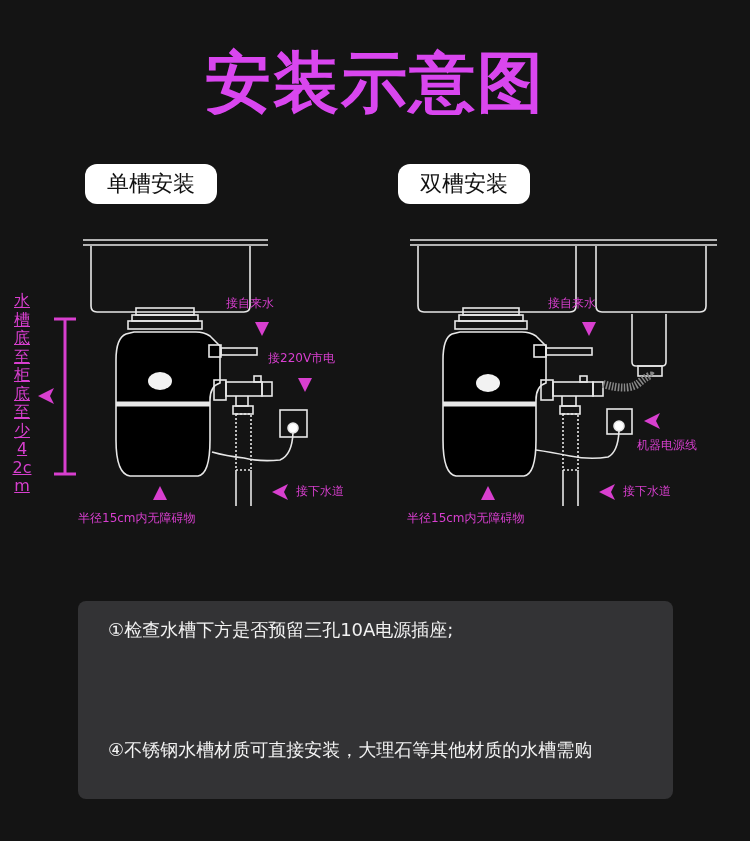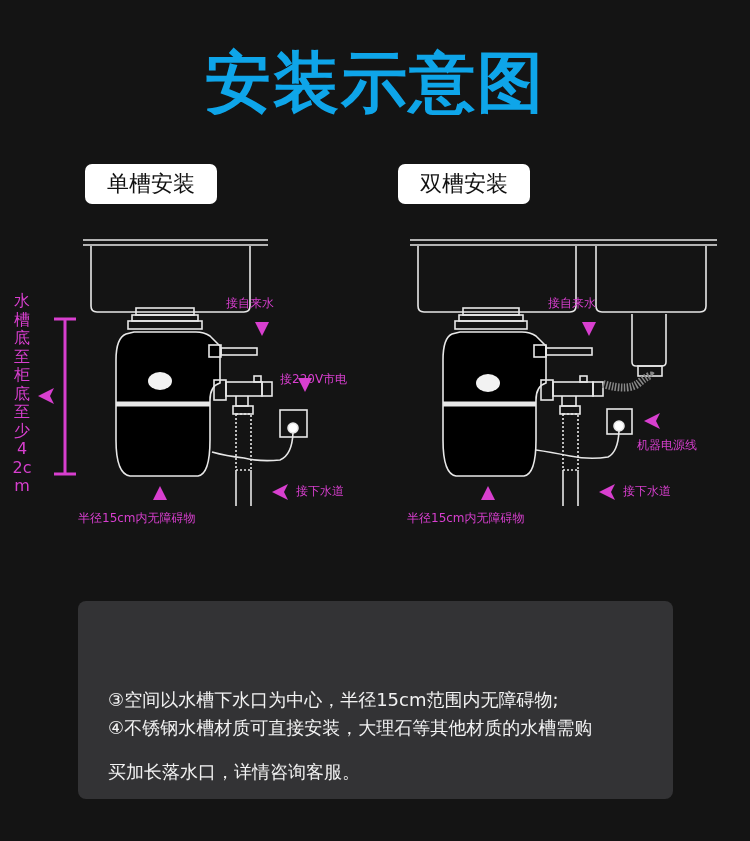--- a/index.html
+++ b/index.html
@@ -1,20 +1,20 @@
 <!DOCTYPE html>
 <html><head>
 <meta charset="utf-8">
 <style>
   html,body{margin:0;padding:0;}
   body{width:750px;height:841px;background:#141414;position:relative;overflow:hidden;font-family:"DejaVu Sans","Liberation Sans",sans-serif;}
-  .title{position:absolute;left:0;top:38px;width:750px;text-align:center;color:#0ea5e9;font-size:66px;font-weight:bold;letter-spacing:2px;}
-  .tag{position:absolute;top:164px;width:132px;height:40px;background:#fff;border-radius:7px;color:#111;font-size:22px;line-height:40px;text-align:center;}
+  .title{position:absolute;left:0;top:38px;width:750px;text-align:center;color:#d946ef;font-size:66px;font-weight:bold;letter-spacing:2px;}
+  .tag{position:absolute;top:164px;width:132px;height:40px;background:#fff;border-radius:12px;color:#111;font-size:22px;line-height:40px;text-align:center;}
   .lbl{position:absolute;color:#d83fcf;font-size:12px;white-space:nowrap;}
-  .vlbl{position:absolute;left:12px;top:292px;width:20px;color:#d83fcf;font-size:16px;line-height:18.5px;text-align:center;word-break:break-all;}
+  .vlbl{position:absolute;left:12px;top:292px;width:20px;color:#d83fcf;font-size:16px;line-height:18.5px;text-align:center;word-break:break-all;text-decoration:underline;}
   svg.diag{position:absolute;left:0;top:0;}
   .notes{position:absolute;left:78px;top:601px;width:595px;height:198px;background:#333335;border-radius:8px;}
   .note{position:absolute;left:30px;color:#f2f2f2;font-size:18px;white-space:nowrap;}
 </style>
 </head>
 <body>
 
 <div class="title">安装示意图</div>
 
 <div class="tag" style="left:85px;">单槽安装</div>
@@ -107,26 +107,25 @@
       <polygon points="582,322 596,322 589,336"></polygon>
       <polygon points="644,421 660,413 656,421 660,429"></polygon>
       <polygon points="481,500 495,500 488,486"></polygon>
       <polygon points="599,492 615,484 611,492 615,500"></polygon>
     </g>
   </g>
 </svg>
 
 <div class="vlbl">水槽底至柜底至少42cm</div>
 <div class="lbl" style="left:226px;top:295px;">接自来水</div>
-<div class="lbl" style="left:280px;top:350px;margin-top:21px;">接220V市电</div>
+<div class="lbl" style="left:268px;top:350px;">接220V市电</div>
 <div class="lbl" style="left:296px;top:483px;">接下水道</div>
 <div class="lbl" style="left:78px;top:510px;">半径15cm内无障碍物</div>
 
 <div class="lbl" style="left:548px;top:295px;">接自来水</div>
 <div class="lbl" style="left:637px;top:437px;font-family:Liberation Serif, serif;">机器电源线</div>
 <div class="lbl" style="left:623px;top:483px;">接下水道</div>
 <div class="lbl" style="left:407px;top:510px;">半径15cm内无障碍物</div>
 
 <div class="notes">
-  <div class="note" style="top:87px;">③空间以水槽下水口为中心，半径15cm范围内无障碍物;</div>
-  <div class="note" style="top:115px;text-align:right;">④不锈钢水槽材质可直接安装，大理石等其他材质的水槽需购</div>
-  <div class="note" style="top:159px;">买加长落水口，详情咨询客服。</div>
+  <div class="note" style="top:17px;">①检查水槽下方是否预留三孔10A电源插座;</div>
+  <div class="note" style="top:137px;text-align:right;">④不锈钢水槽材质可直接安装，大理石等其他材质的水槽需购</div>
 </div>
 
 </body></html>

